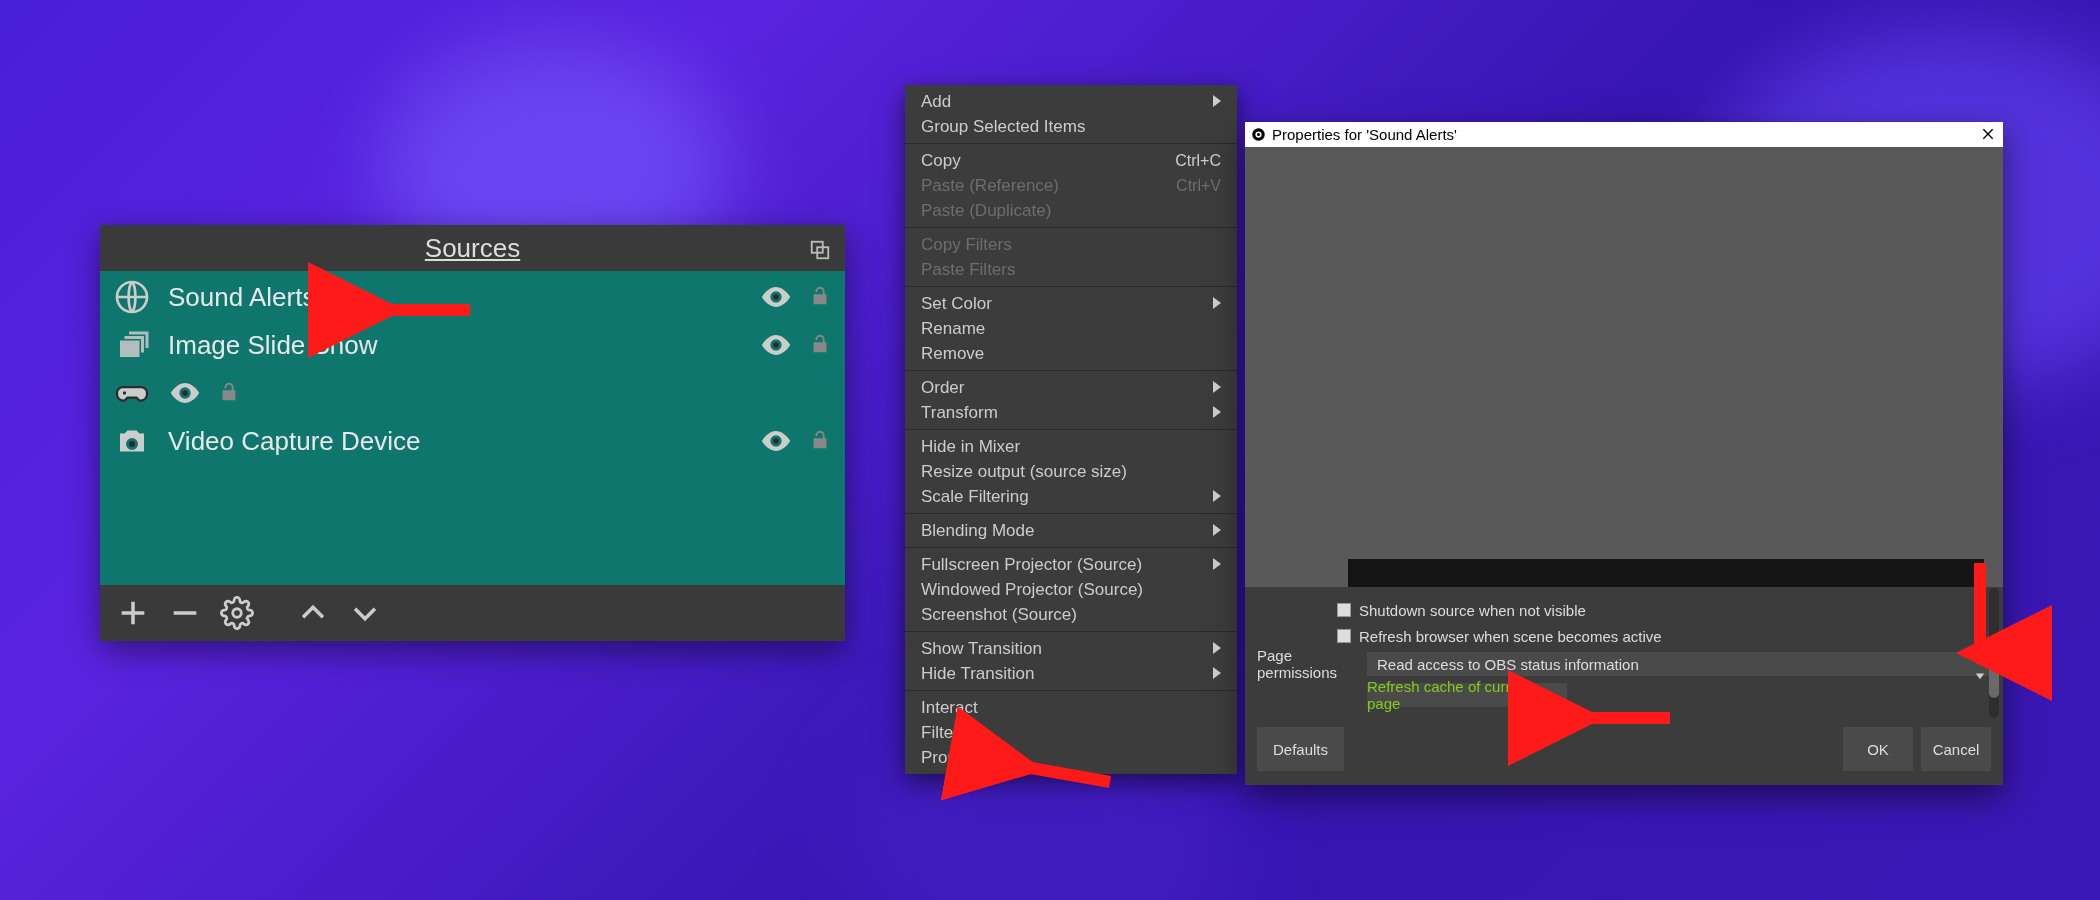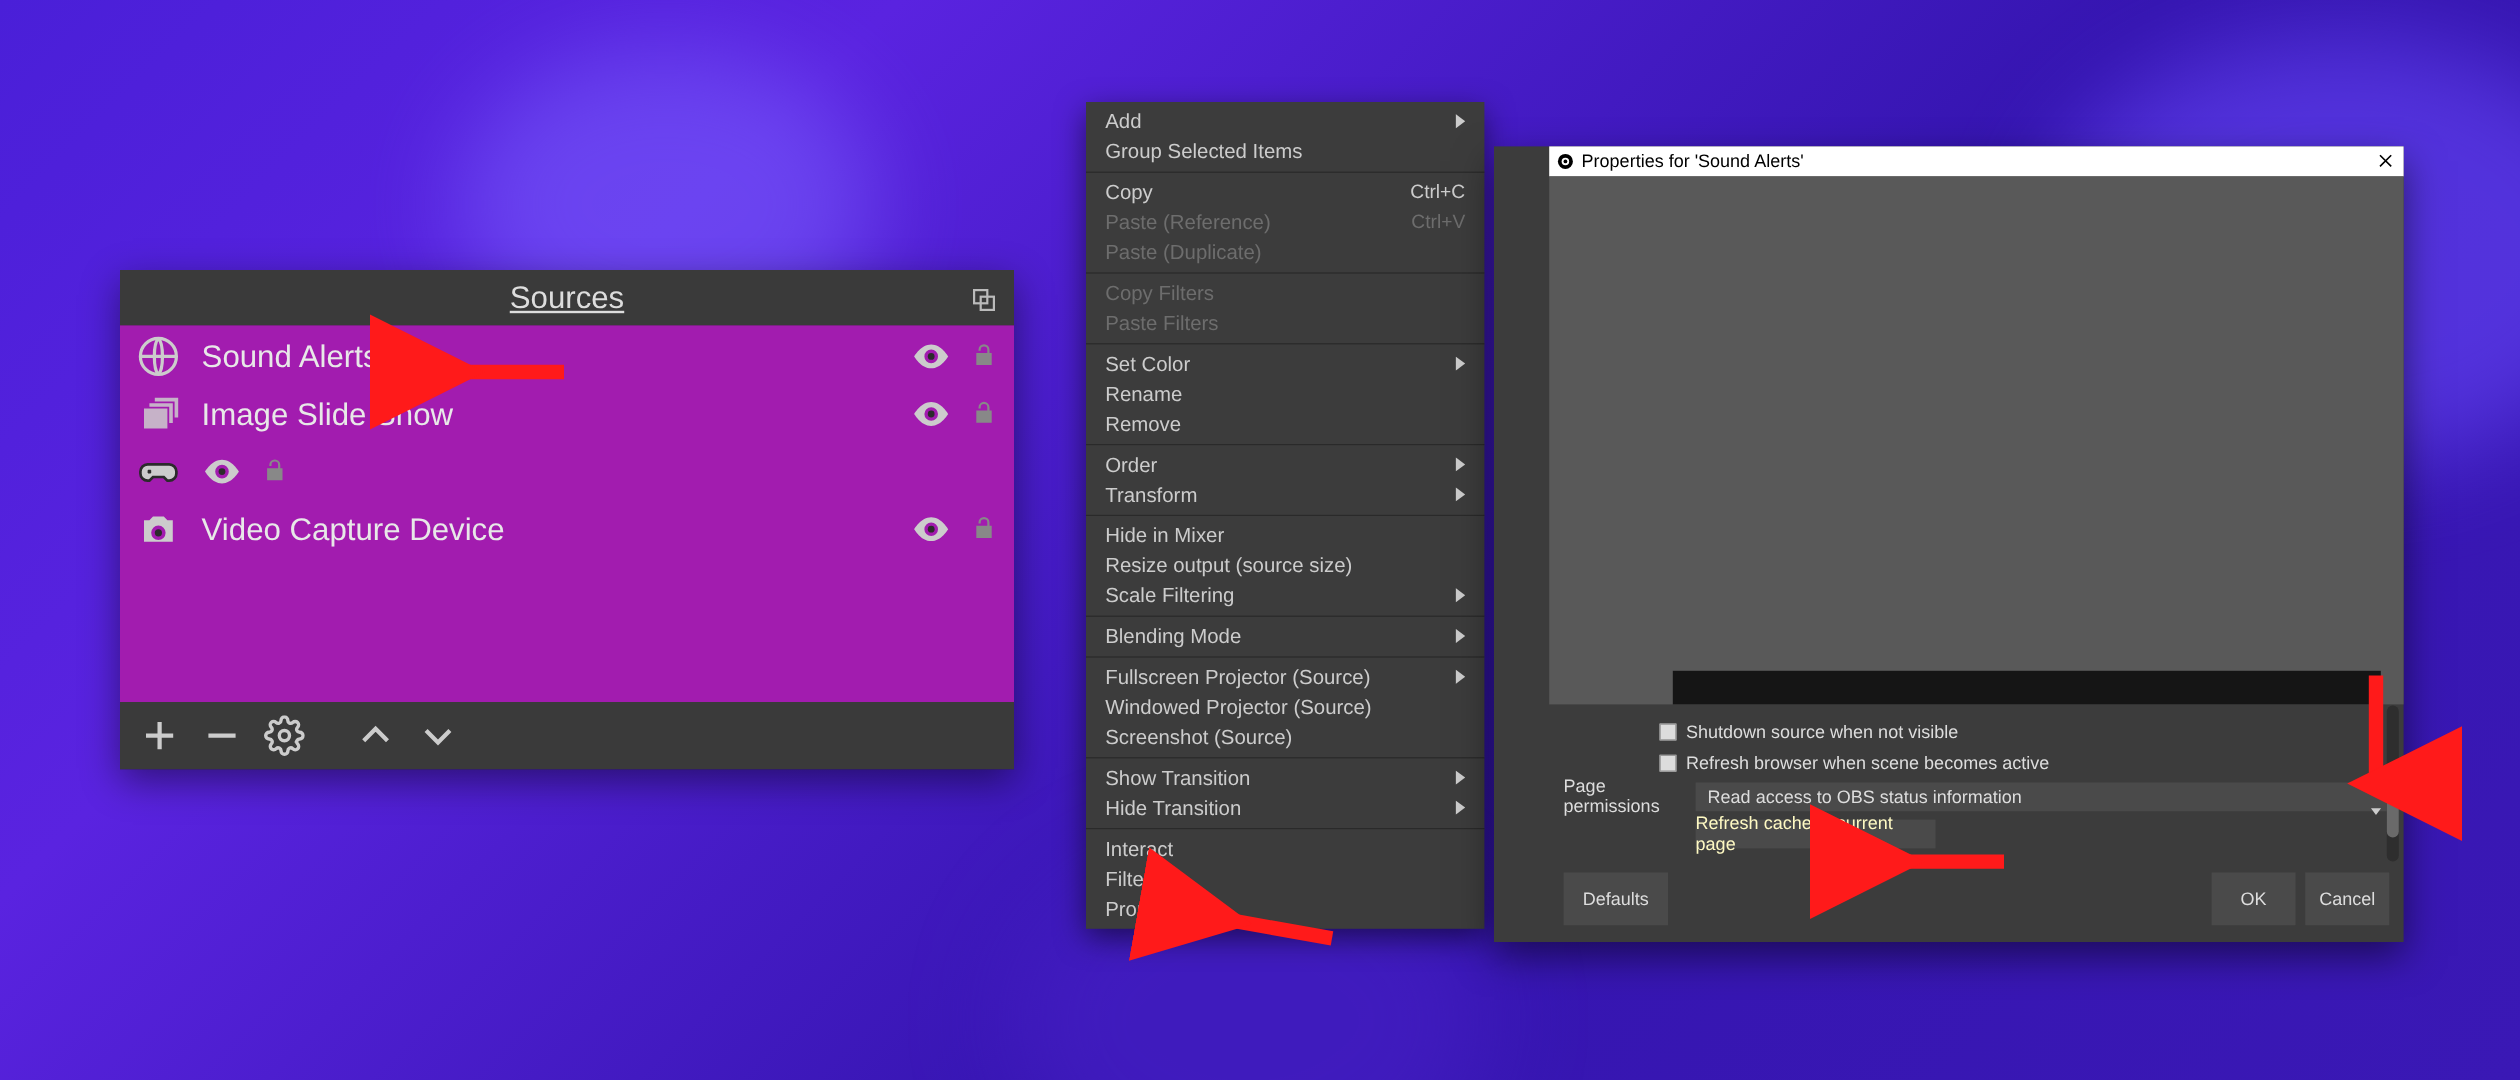--- a/index.html
+++ b/index.html
@@ -23,21 +23,21 @@
     color:#ddd;
     user-select:none;
   }
   .sources-header {
     background:#3a3a3a; height:46px; display:flex; align-items:center; justify-content:center;
     position:relative; font-size:26px; color:#ddd;text-decoration:underline;
   }
   .sources-header .expand-collapse {
     position:absolute; right:14px; top:12px; width:22px; height:22px; color:#bbb;
   }
-  .sources-list { background:#a21caf; padding:2px 0 120px 0; }
+  .sources-list { background:#0f766e; padding:2px 0 120px 0; }
   .source-row {
     display:flex; align-items:center; height:48px; padding:0 14px;
     font-size:26px; color:#e8e8e8;
   }
   .source-row .src-icon { width:36px; height:36px; margin-right:18px; color:#ccc; flex-shrink:0; }
   .source-row .src-label { flex:1; }
   .source-row .eye-icon { width:34px; height:34px; margin-right:16px; color:#ccc; }
   .source-row .lock-icon { width:22px; height:28px; color:#888; }
   .sources-toolbar {
     background:#3a3a3a; height:56px; display:flex; align-items:center; padding:0 10px; gap:6px;
@@ -63,21 +63,20 @@
   .menu-item.disabled .shortcut { color:#6d6d6d; }
   .menu-item .chev { width:8px; height:12px; }
   .menu-sep { height:1px; background:#2a2a2a; margin:4px 0; }
 
   
   .props-dialog {
     position:absolute; top:122px; left:1245px;
     width:758px; background:#3c3c3c; color:#ccc;
     box-shadow: 0 12px 30px rgba(0,0,0,0.5);
     font-size:15px;
-    padding-left:46px;
   }
   .props-title {
     background:#ffffff; color:#000; height:25px; display:flex; align-items:center;
     padding:0 6px; font-size:15px; position:relative;
   }
   .props-title .obs-icn { width:15px; height:15px; margin-right:6px; }
   .props-title .close-x { position:absolute; right:7px; top:4px; width:16px; height:16px; color:#000; }
   .props-body { padding:0; }
   .preview-area { background:#595959; height:440px; margin:0; position:relative; }
   .preview-area .blackbar { position:absolute; left:103px; right:19px; bottom:0; height:28px; background:#151515; }
@@ -87,21 +86,21 @@
   .form-row.permissions { margin-top:2px; }
   .form-row.permissions .lbl { width:110px; text-align:left; padding-right:8px; }
   .perm-select {
     flex:1; height:24px; background:#4a4a4a; color:#ddd;
     display:flex; align-items:center; padding:0 10px; position:relative;
     font-size:15px;
   }
   .perm-select .spinner { position:absolute; right:4px; top:2px; width:14px; height:20px; }
   .refresh-btn {
     margin-left:110px; margin-top:6px; height:24px; width:200px;
-    background:#4a4a4a; color:#fef9c3; display:flex; align-items:center; justify-content:center;
+    background:#4a4a4a; color:#84cc16; display:flex; align-items:center; justify-content:center;
     font-size:15px;
   }
   .props-footer {
     display:flex; align-items:center; padding:14px 12px 14px 12px;
   }
   .btn {
     background:#4a4a4a; color:#ddd; height:44px; padding:0 16px;
     display:flex; align-items:center; justify-content:center; font-size:15px;
   }
   .scrolltrack {

